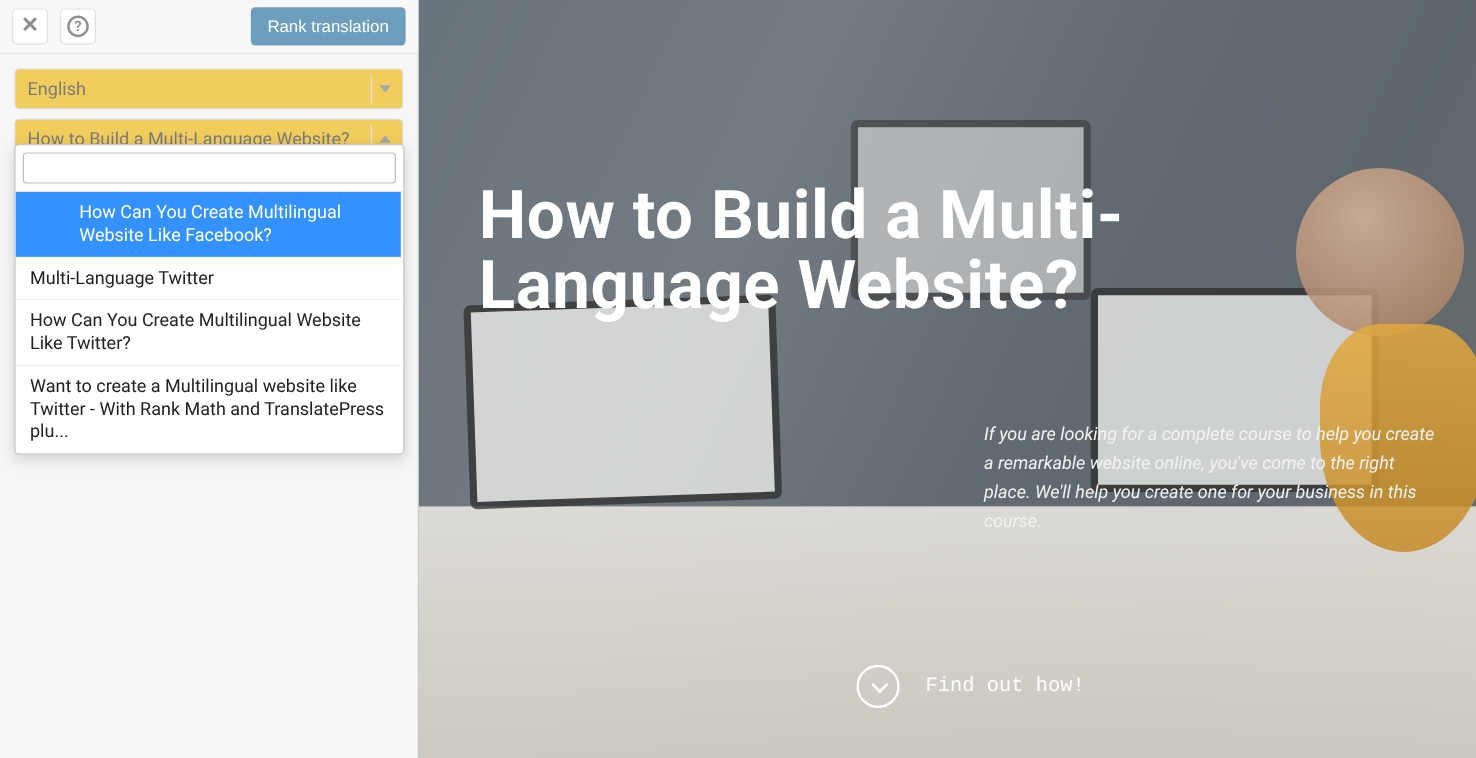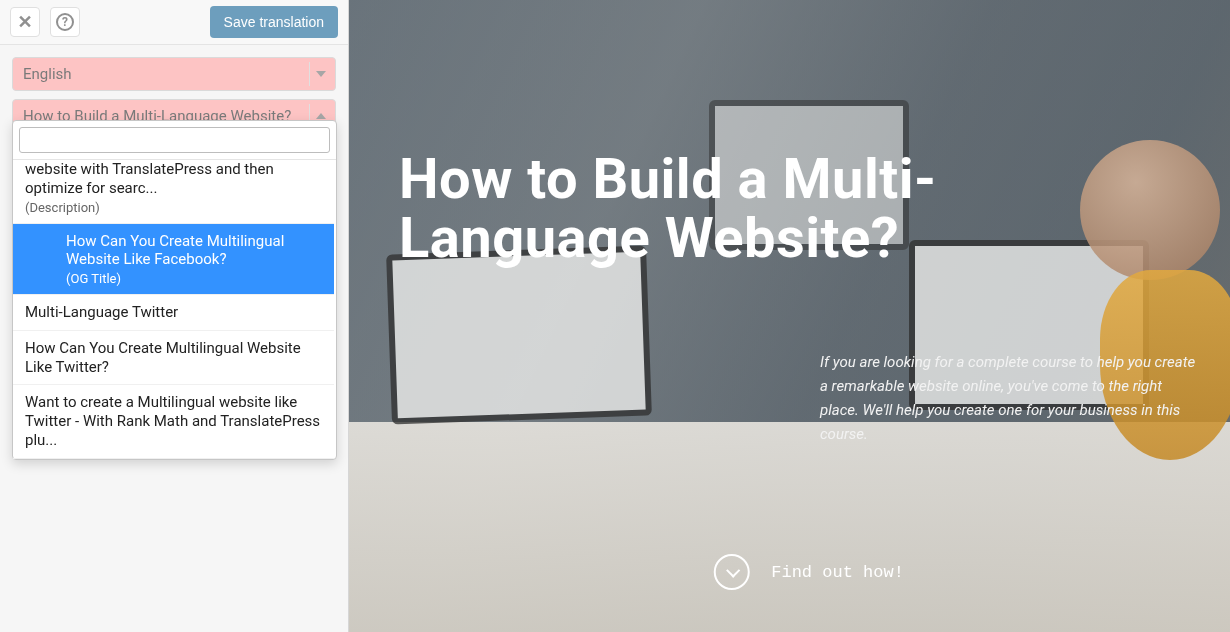--- a/index.html
+++ b/index.html
@@ -52,21 +52,21 @@
     border: none;
     border-radius: 4px;
     padding: 8px 14px;
     font-size: 14px;
     cursor: pointer;
   }
   .panel-body { padding: 12px; }
   .select {
     width: 100%;
     height: 34px;
-    background: #fca5a5;
+    background: #eab308;
     border: 1px solid #c6c6c6;
     border-radius: 4px;
     display: flex;
     align-items: center;
     padding: 0 10px;
     font-size: 15px;
     color: #333;
     cursor: pointer;
     position: relative;
     margin-bottom: 8px;
@@ -219,21 +219,21 @@
   <div class="panel-dim-overlay"></div>
 
   <div class="panel-header">
     <div class="icon-btn">
       <span class="close-x">✕</span>
     </div>
     <div class="icon-btn">
       <span class="help-q">?</span>
     </div>
     <div class="spacer"></div>
-    <button class="save-btn">Save translation</button>
+    <button class="save-btn">Rank translation</button>
   </div>
 
   <div class="panel-body">
     <div class="select">
       <span>English</span>
       <span class="caret">
         <span class="caret-down"></span>
       </span>
     </div>
 
@@ -246,27 +246,22 @@
 
     <div class="dimmed-section"></div>
   </div>
 
   <div class="dropdown">
     <div class="dropdown-search">
       <input type="text" value="" style="">
     </div>
     <div class="dropdown-list" id="dropdown-list">
 
-    <div class="dd-item" style="padding-top: 0px;">
-          <div class="title">website with TranslatePress and then optimize for searc...</div>
-          <div class="meta">(Description)</div>
-        </div>
         <div class="dd-item highlight">
           <div class="title">How Can You Create Multilingual Website Like Facebook?</div>
-          <div class="meta">(OG Title)</div>
         </div>
         <div class="dd-item">
           <div class="title">Multi-Language Twitter</div>
         </div>
         <div class="dd-item">
           <div class="title">How Can You Create Multilingual Website Like Twitter?</div>
         </div>
         <div class="dd-item">
           <div class="title">Want to create a Multilingual website like Twitter - With Rank Math and TranslatePress plu...</div>
         </div>

